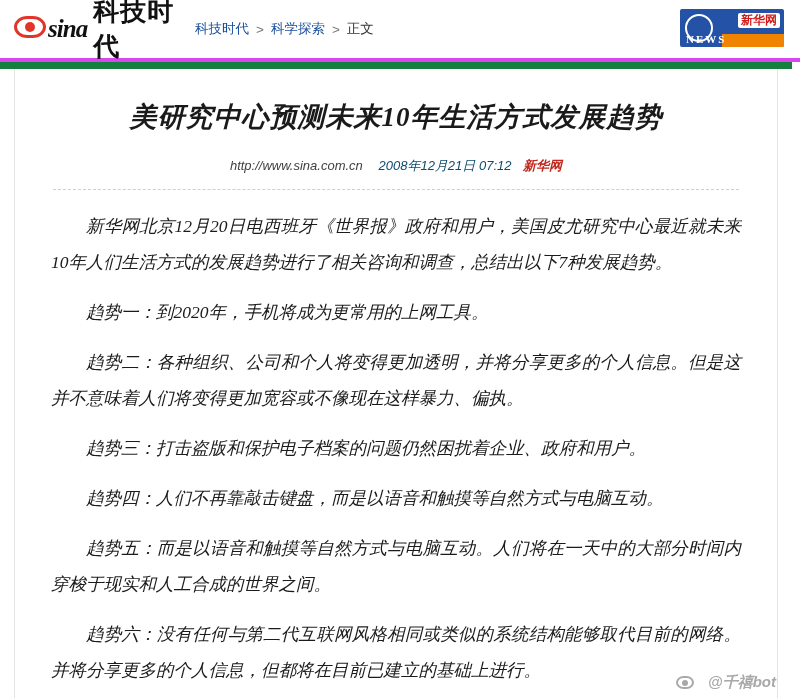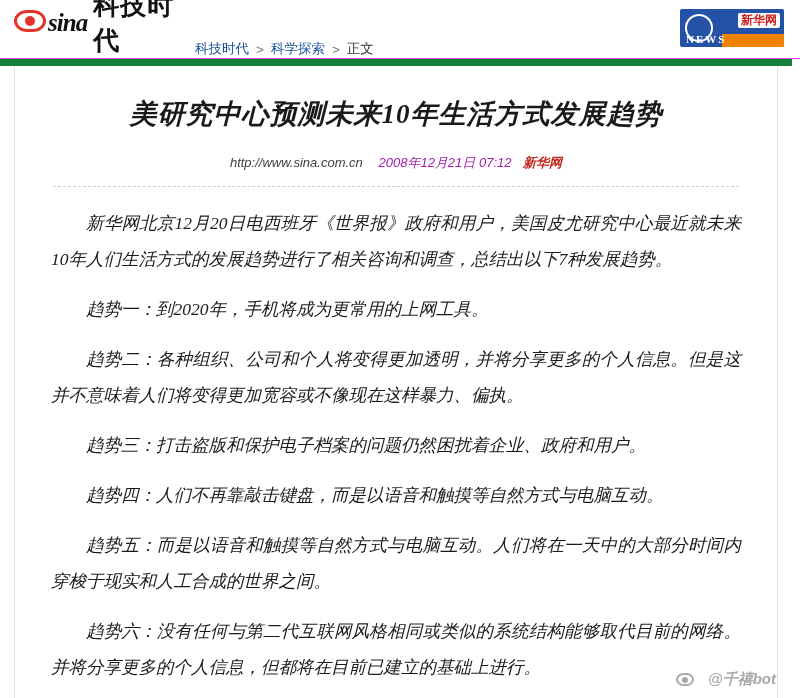--- a/index.html
+++ b/index.html
@@ -13,23 +13,23 @@
     font-family: "Liberation Sans", sans-serif;
     overflow: hidden;
     position: relative;
   }
 
   
   .header {
     height: 58px;
     background: #ffffff;
     display: flex;
-    align-items: flex-end;
-    position: relative;
-    border-bottom: 1px solid #d946ef;
+    align-items: center;
+    position: relative;
+    border-bottom: 4px solid #d946ef;
   }
   .logo-block {
     display: flex;
     align-items: center;
     padding-left: 14px;
     width: 195px;
     box-sizing: border-box;
   }
   .sina-eye {
     width: 34px;
@@ -156,21 +156,21 @@
     letter-spacing: 1px;
   }
   .meta-line {
     text-align: center;
     font-size: 13px;
     color: #555;
     padding-top: 22px;
     padding-bottom: 6px;
   }
   .meta-line .url { color: #404040; }
-  .meta-line .date { color: #a21caf; margin-left: 12px; }
+  .meta-line .date { color: #0c4a6e; margin-left: 12px; }
   .meta-line .source {
     color: #c1271c;
     margin-left: 8px;
     font-weight: bold;
   }
   .divider {
     border-bottom: 1px dashed #cfcfcf;
     margin: 8px 2px 18px 2px;
   }
   .article-body {

